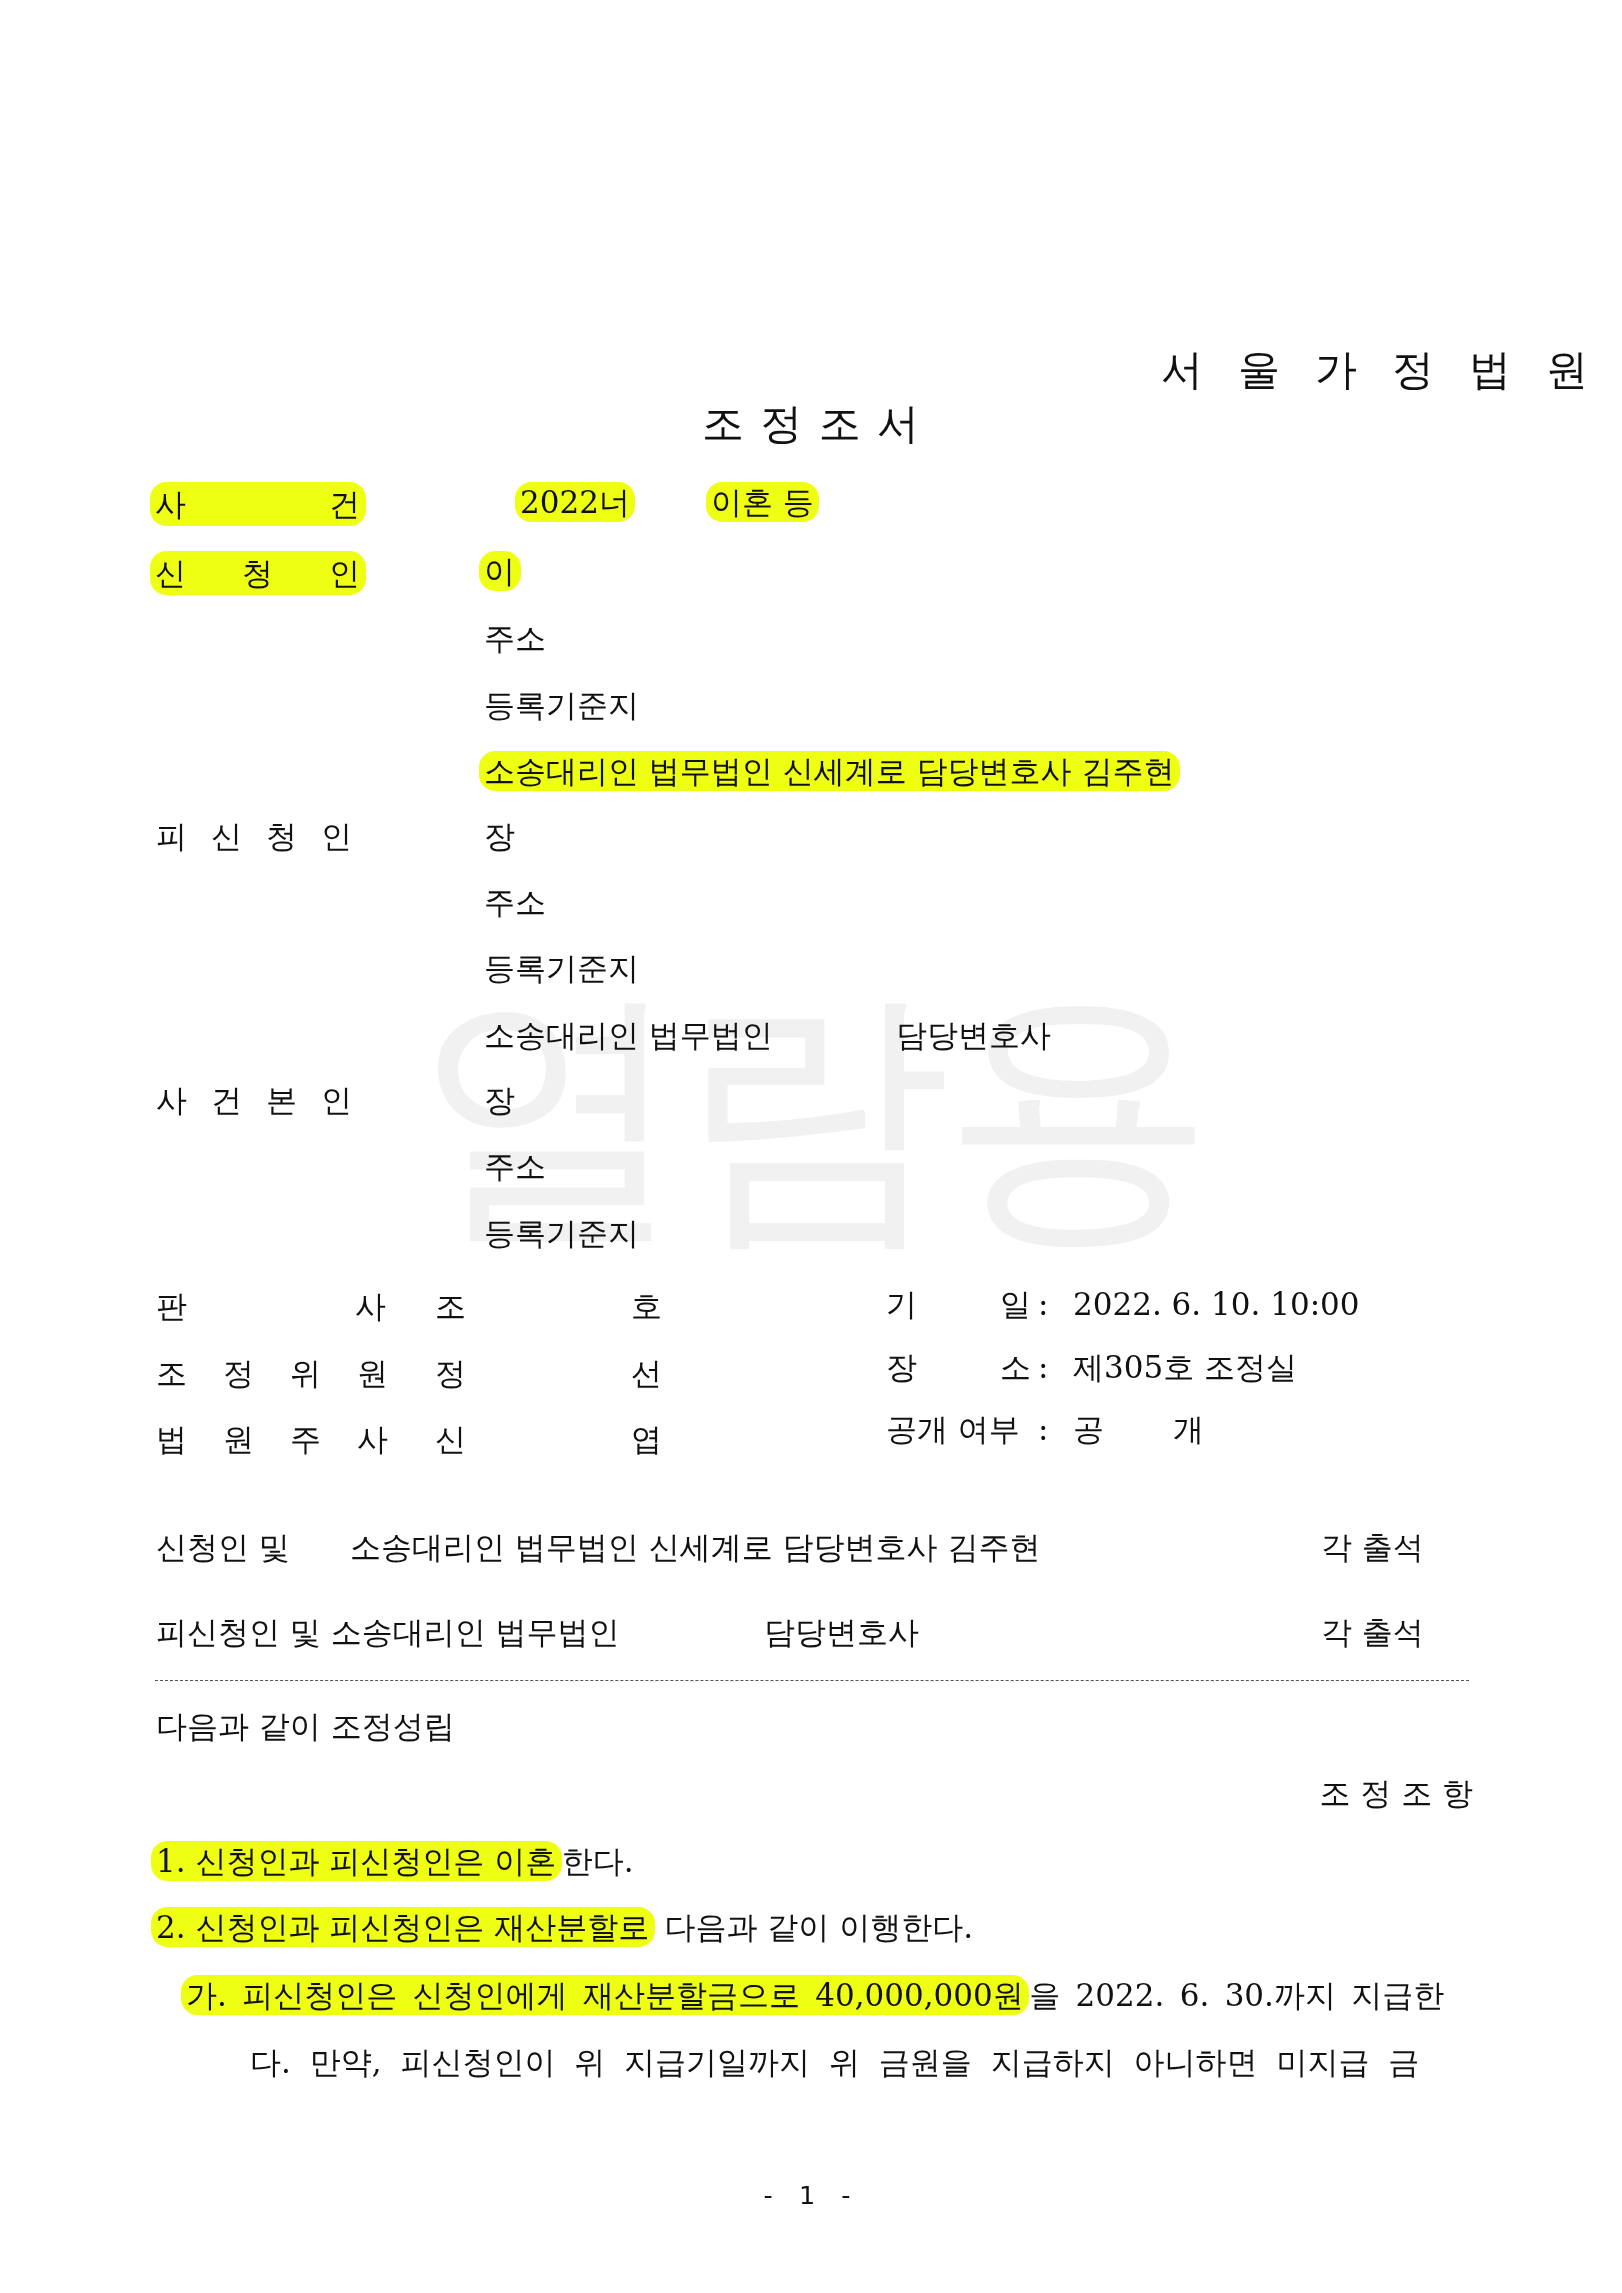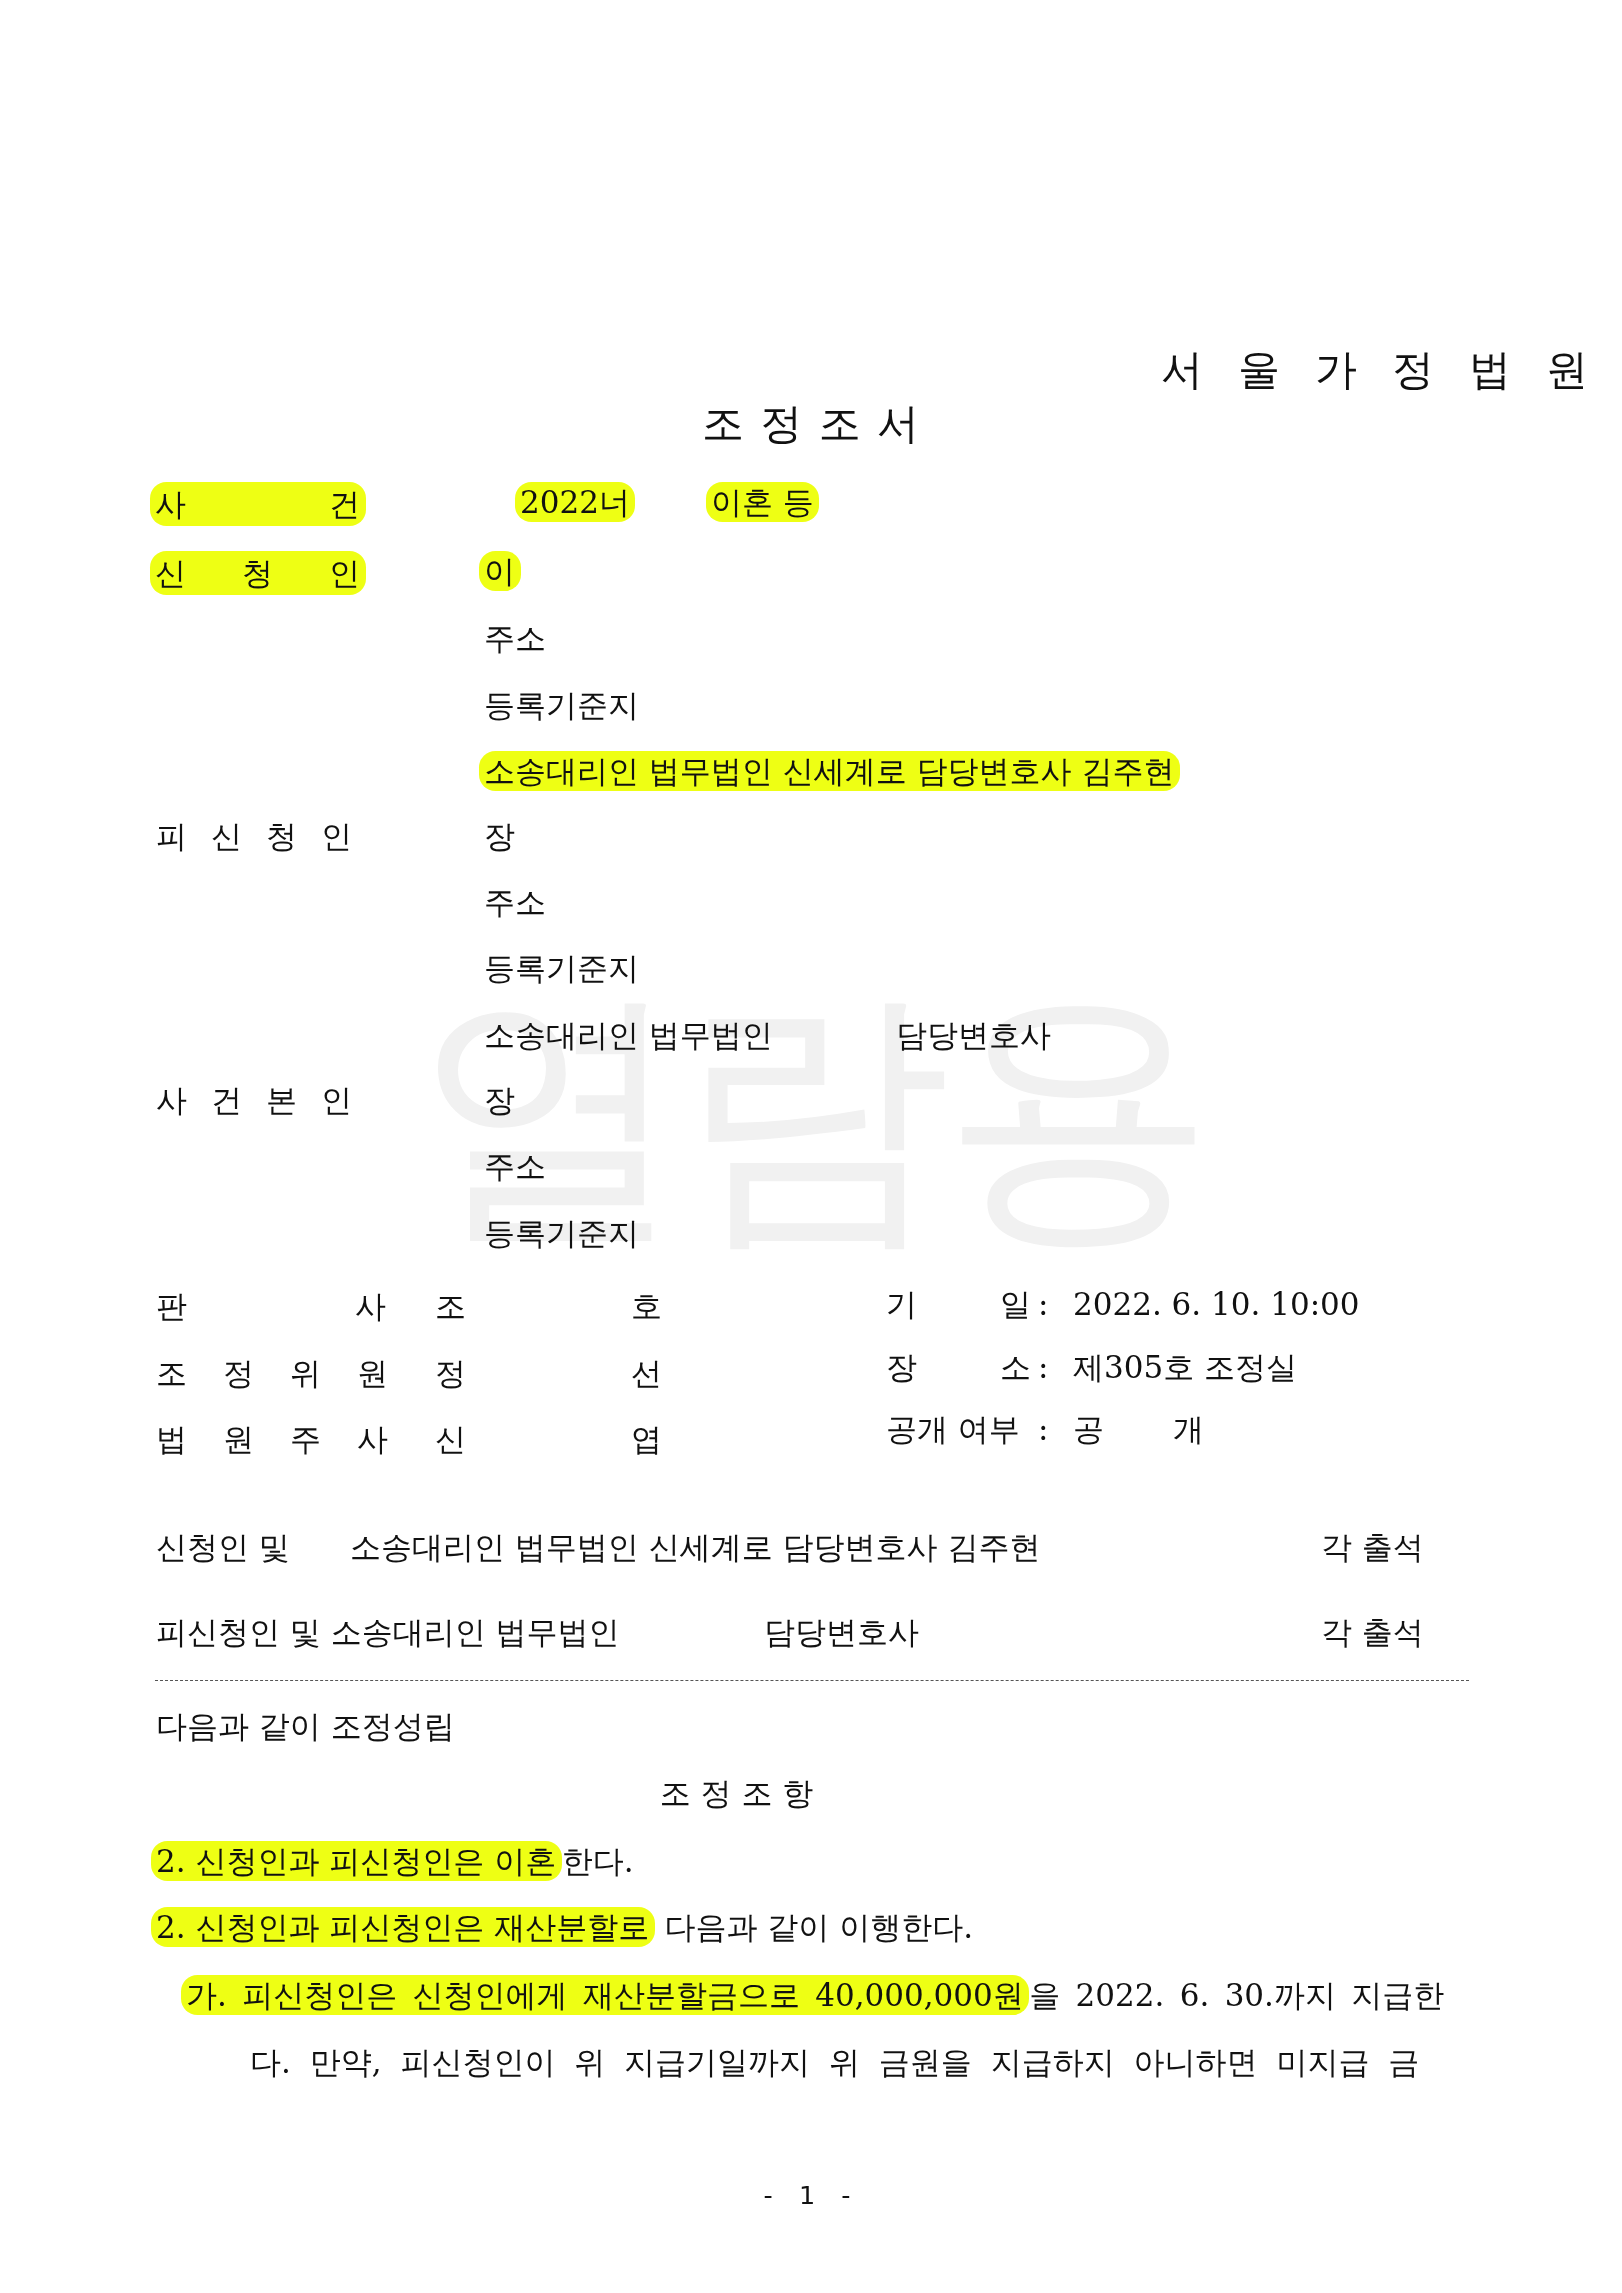--- a/index.html
+++ b/index.html
@@ -31,21 +31,21 @@
       background: #eeff14;
       border-radius: 16.4px;
       padding: 1.8px 5.5px;
       margin-left: -5.5px;
     }
     .label-spread { display: inline-flex; justify-content: space-between; }
     .dash-line {
       position: absolute; left: 155px; top: 1680px; width: 1314px; height: 0;
       border-top: 1.8px dashed #555; z-index: 1;
     }
-    .center-text { left: 0; width: 1473px; text-align: center; }
+    .center-text { left: 0; width: 1473px; text-align: right; }
     .page-num {
       left: 0; width: 1623px; text-align: center; top: 2180px;
       font-family: "DejaVu Sans", sans-serif; font-size: 25.5px; letter-spacing: 9px;
     }
   </style>
 </head>
 <body>
 
 <div class="watermark">열람용</div>
 
@@ -150,21 +150,21 @@
 <div class="abs t" style="left:156px; top:1612px;">피신청인 및 소송대리인 법무법인</div>
 <div class="abs t" style="left:764px; top:1612px;">담당변호사</div>
 <div class="abs t" style="left:1321px; top:1612px;">각 출석</div>
 
 <div class="dash-line"></div>
 
 <div class="abs t" style="left:156px; top:1706px;">다음과 같이 조정성립</div>
 <div class="abs t center-text" style="top:1773px;">조 정 조 항</div>
 
 <div class="abs t" style="left:156px; top:1841px;">
-  <span class="hl">2. 신청인과 피신청인은 이혼</span><span>한다.</span>
+  <span class="hl">1. 신청인과 피신청인은 이혼</span><span>한다.</span>
 </div>
 <div class="abs t" style="left:156px; top:1907px;">
   <span class="hl">2. 신청인과 피신청인은 재산분할로</span><span> 다음과 같이 이행한다.</span>
 </div>
 <div class="abs t" style="left:186px; top:1975px; word-spacing:5.5px;">
   <span class="hl">가. 피신청인은 신청인에게 재산분할금으로 40,000,000원</span><span>을 2022. 6. 30.까지 지급한</span>
 </div>
 <div class="abs t" style="left:250px; top:2042px; word-spacing:9px;">다. 만약, 피신청인이 위 지급기일까지 위 금원을 지급하지 아니하면 미지급 금</div>
 
 <div class="abs page-num">- 1 -</div>

